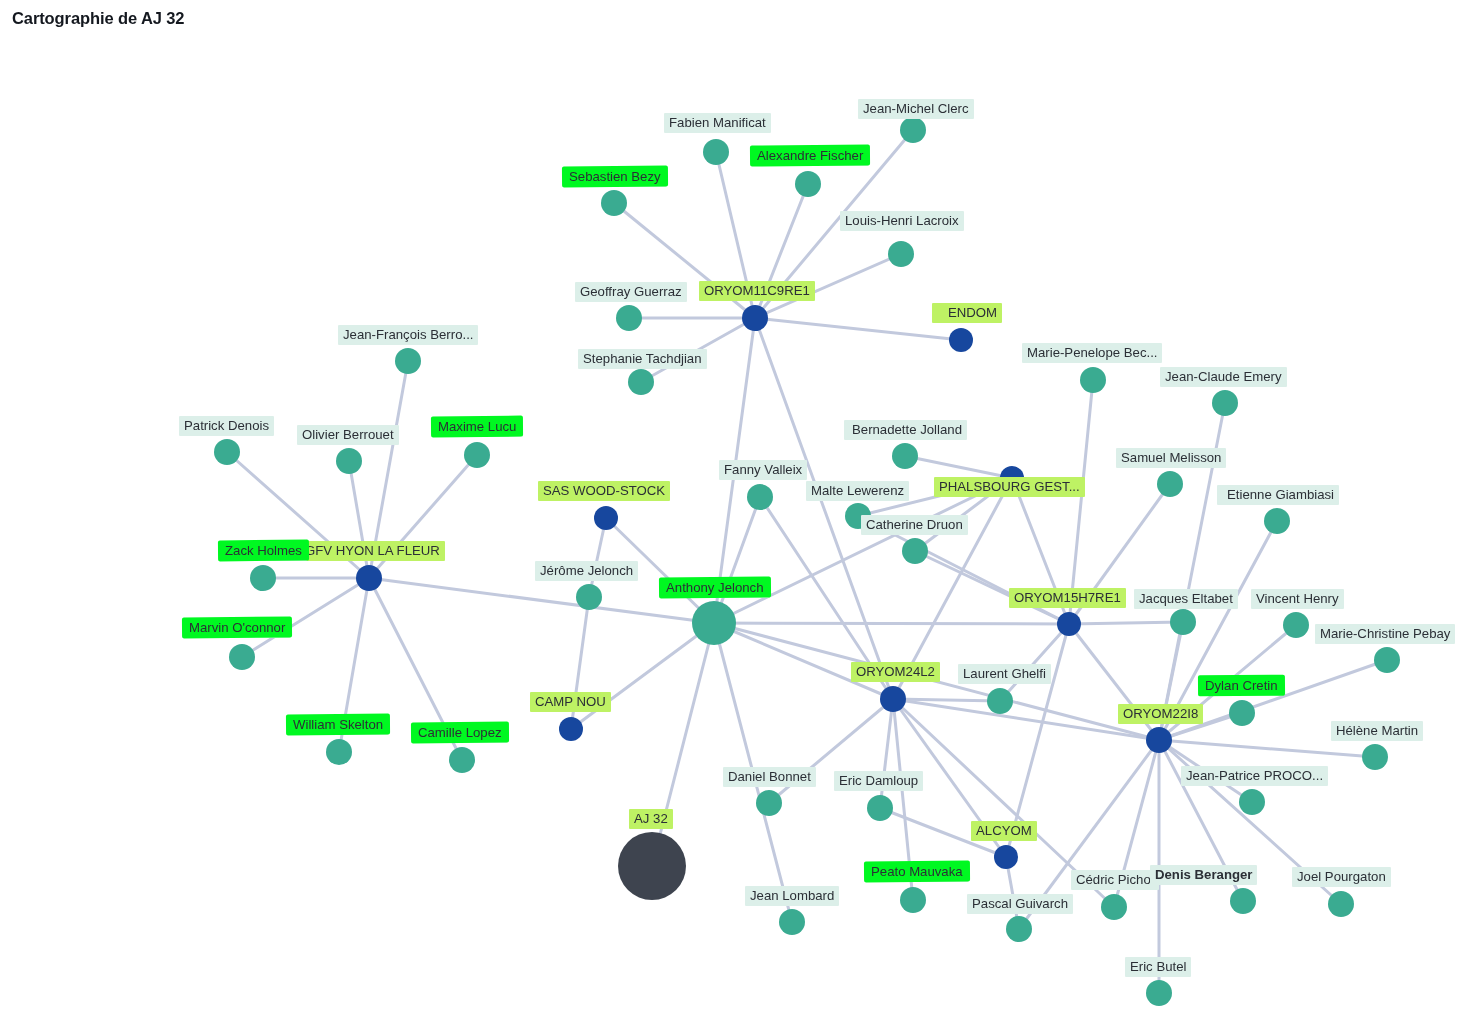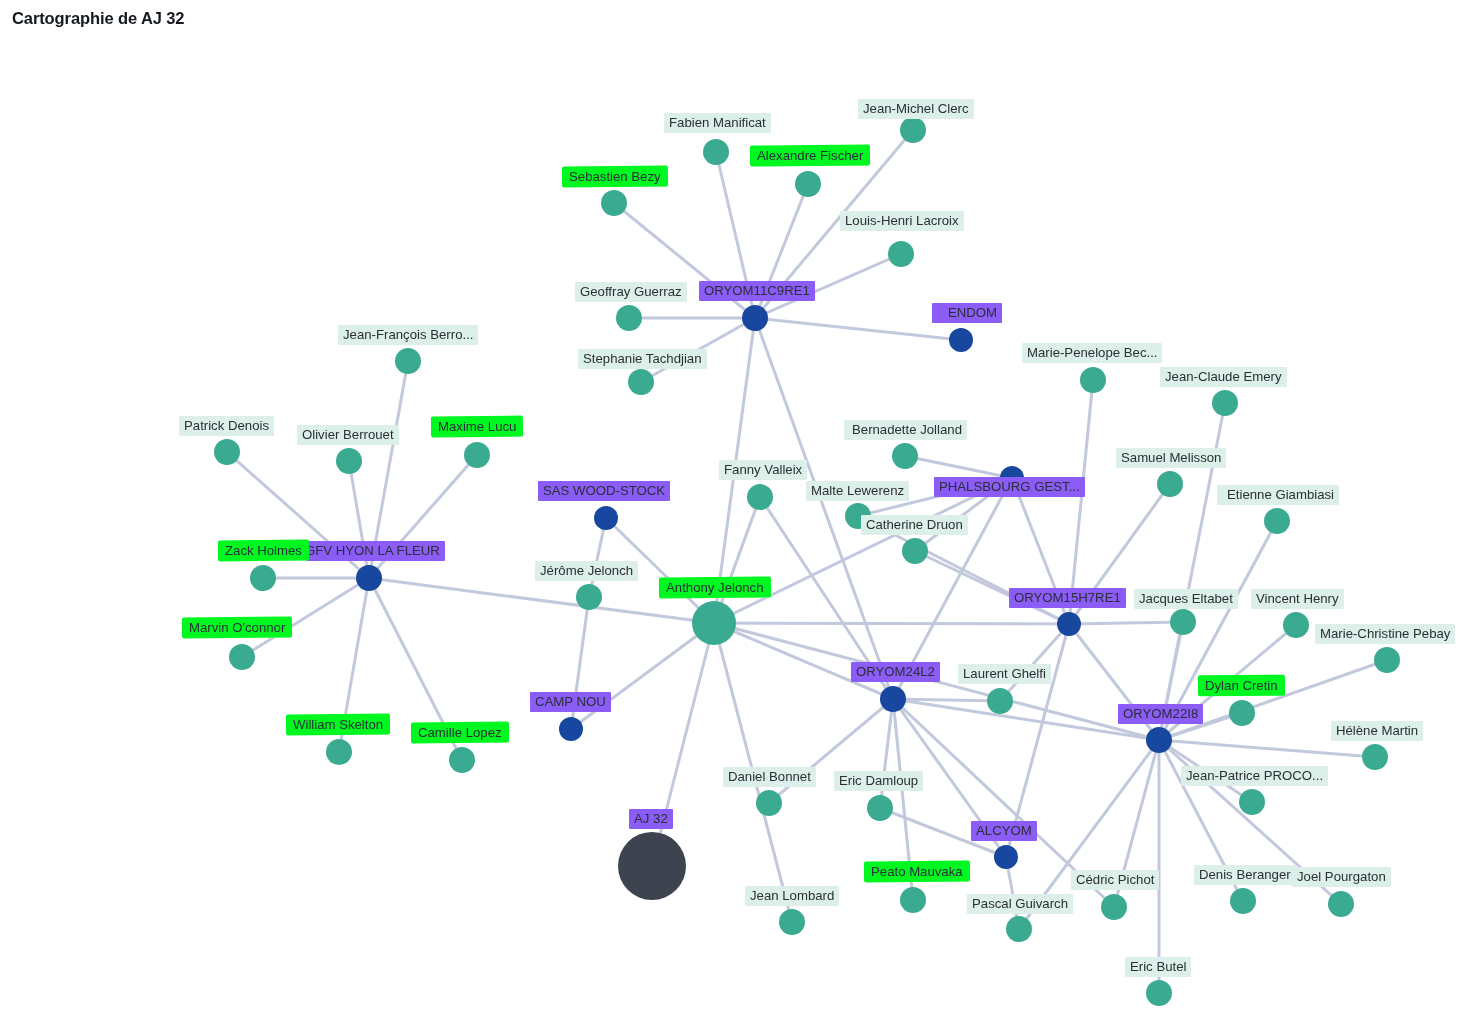--- a/index.html
+++ b/index.html
@@ -51,21 +51,21 @@
     position: absolute;
     font-size: 13.2px;
     color: #2b2f36;
     white-space: nowrap;
     padding: 2px 5px 3px 5px;
     line-height: 1.15;
     border-radius: 1px;
     box-sizing: border-box;
   }
   .label-person  { background: #dcefe9; }
-  .label-company { background: #8b5cf6; }
+  .label-company { background: #bef264; }
   .hl-mark {
     position: absolute;
     background: #00f821;
     border-radius: 2px;
     z-index: 2;
   }
   .hl-text {
     position: relative;
     z-index: 3;
   }
@@ -238,16 +238,16 @@
     <div class="node-label label-person" style="left: 1200px; top: 676px;"><span class="hl-mark" style="left: -2px; top: -1px; width: 87px; height: 21px; transform: rotate(-0.5deg);"></span><span class="hl-text">Dylan Cretin</span></div>
     <div class="node-label label-person" style="left: 1331px; top: 721px;"><span>Hélène Martin</span></div>
     <div class="node-label label-person" style="left: 1181px; top: 766px;"><span>Jean-Patrice PROCO...</span></div>
     <div class="node-label label-person" style="left: 958px; top: 664px;"><span>Laurent Ghelfi</span></div>
     <div class="node-label label-person" style="left: 723px; top: 767px;"><span>Daniel Bonnet</span></div>
     <div class="node-label label-person" style="left: 834px; top: 771px;"><span>Eric Damloup</span></div>
     <div class="node-label label-person" style="left: 745px; top: 886px;"><span>Jean Lombard</span></div>
     <div class="node-label label-person" style="left: 866px; top: 862px;"><span class="hl-mark" style="left: -2px; top: -1px; width: 106px; height: 21px; transform: rotate(-0.5deg);"></span><span class="hl-text">Peato Mauvaka</span></div>
     <div class="node-label label-person" style="left: 967px; top: 894px;"><span>Pascal Guivarch</span></div>
     <div class="node-label label-person" style="left: 1071px; top: 870px;"><span>Cédric Pichot</span></div>
-    <div class="node-label label-person" style="left: 1194px; top: 865px;"><span>Denis Beranger</span></div>
+    <div class="node-label label-person" style="left: 1150px; top: 865px; font-weight: bold;"><span>Denis Beranger</span></div>
     <div class="node-label label-person" style="left: 1292px; top: 867px;"><span>Joel Pourgaton</span></div>
     <div class="node-label label-person" style="left: 1125px; top: 957px;"><span>Eric Butel</span></div>
   </div>
 
 </body></html>

